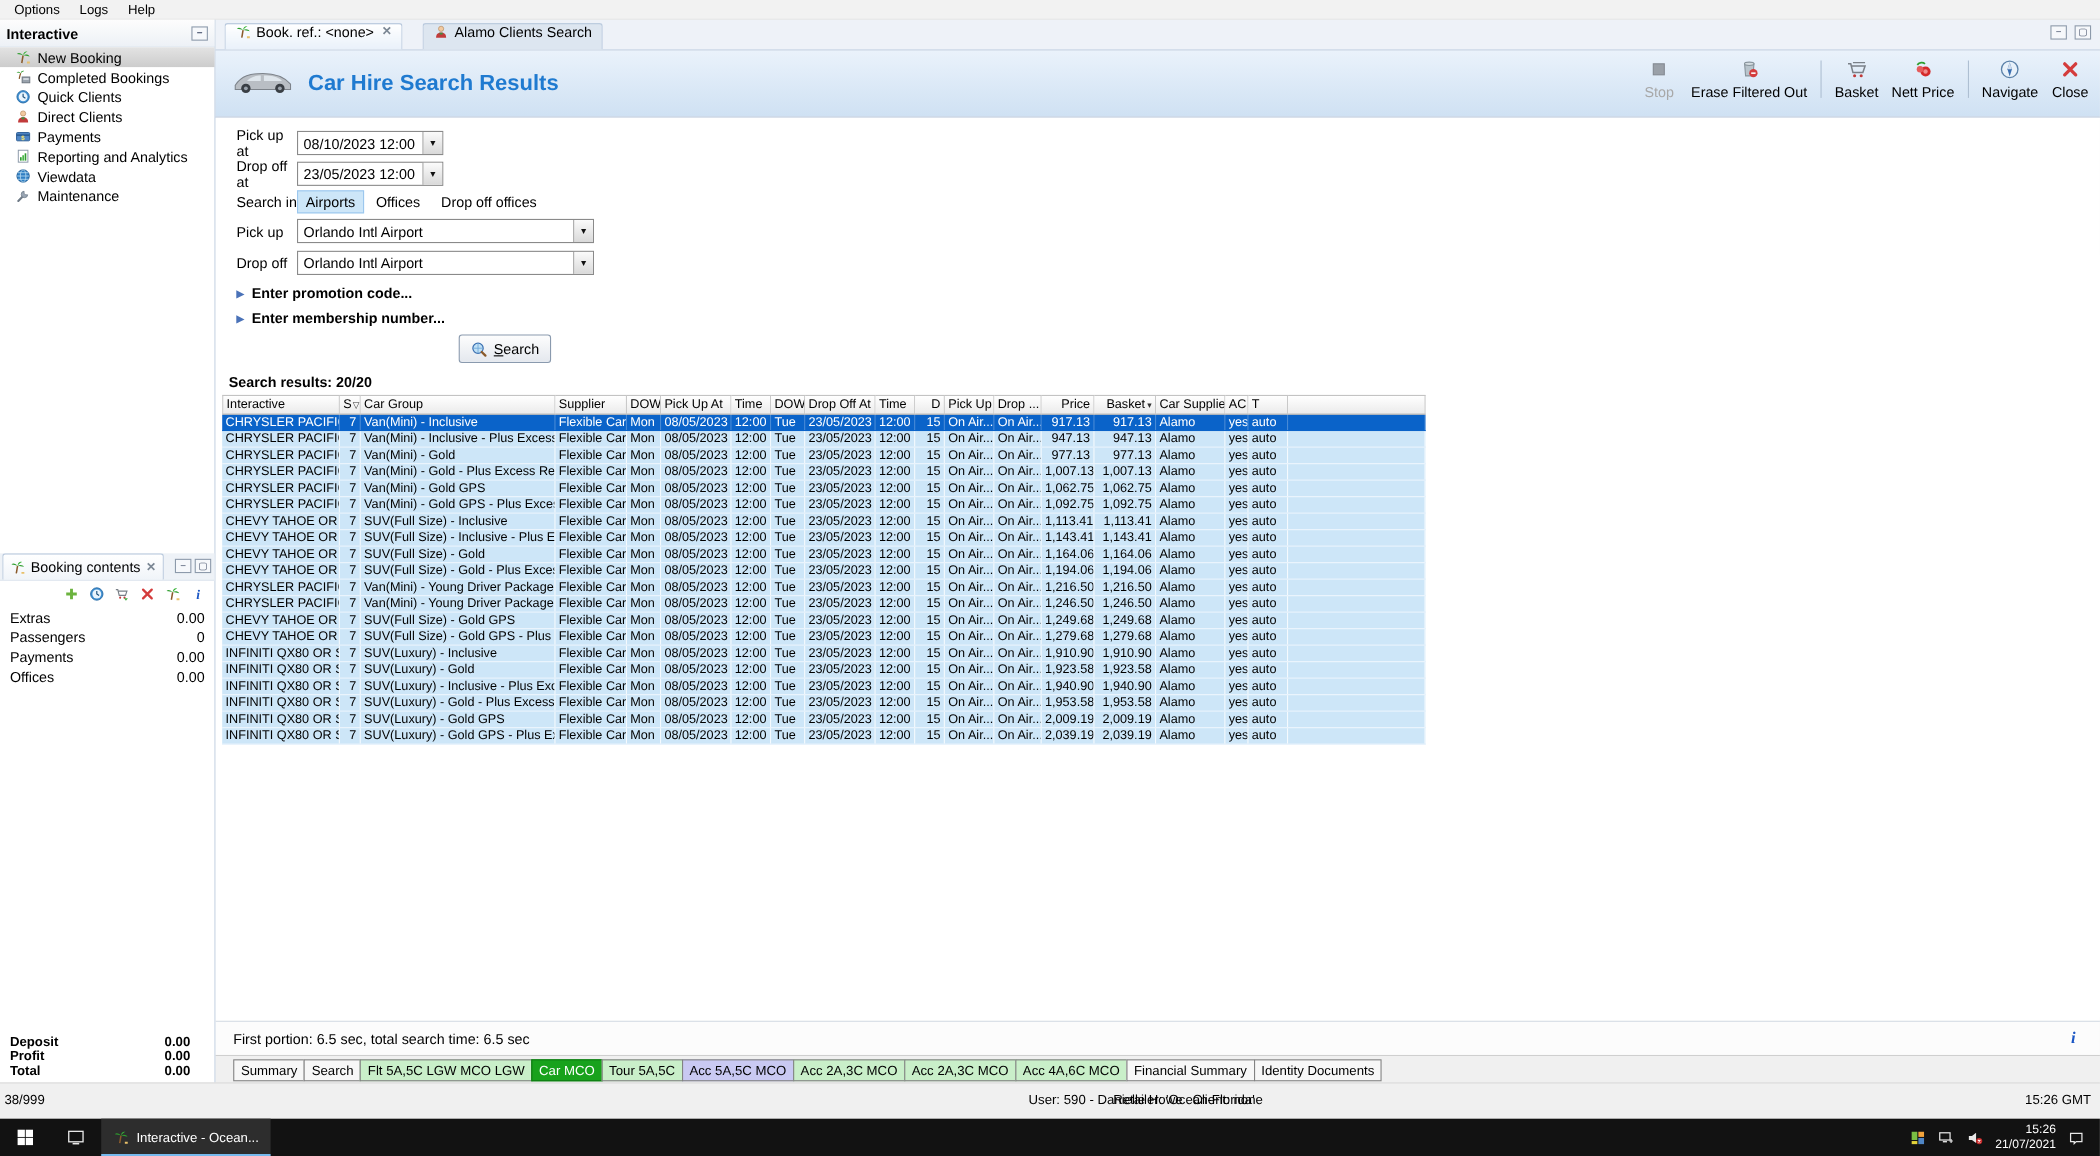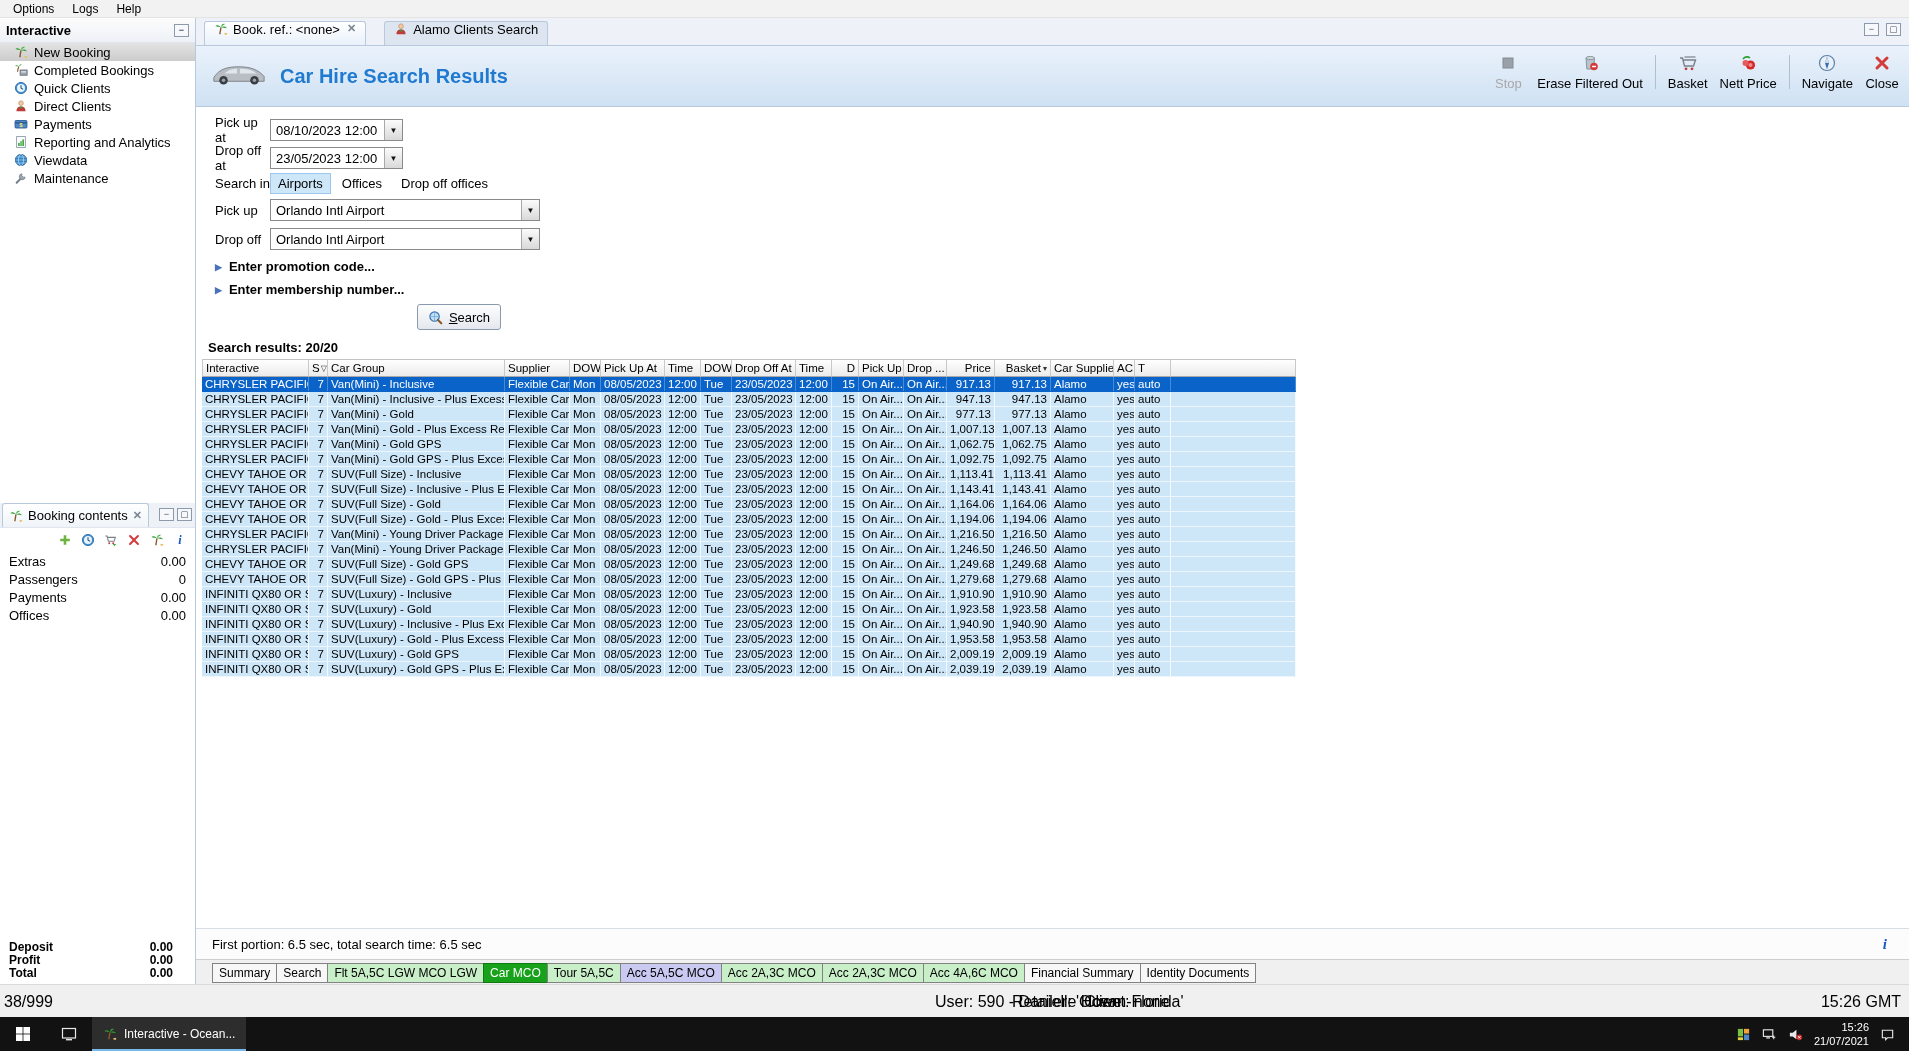--- a/index.html
+++ b/index.html
@@ -99,21 +99,21 @@
 
   .bottomtabs{height:25px;background:#f0f0f0;border-top:1px solid #cfcfcf;display:flex;align-items:center;
               padding-left:16px;flex:none}
   .btb{border:1px solid #828282;padding:2px 6px;font-size:12px;background:#f7f7f7;margin-right:-1px;white-space:nowrap}
   .btb.green{background:#c9efc9}
   .btb.selgreen{background:#18a21c;border-color:#0e7a12;color:#fff}
   .btb.purple{background:#c9c9f2}
 
   
   .statusbar{position:absolute;left:0;bottom:34px;width:100%;height:32px;background:#f0f0f0;
-             border-top:1px solid #dadada;font-size:16px}
+             border-top:1px solid #dadada;font-size:12px}
   .statusbar span{position:absolute;top:8px;white-space:nowrap}
   .st-counter{left:4px}
   .st-user{left:935px}
   .st-retailer{left:1012px}
   .st-client{left:1084px}
   .st-time{right:8px}
 
   
   .taskbar{position:absolute;left:0;bottom:0;width:100%;height:34px;background:#121212;display:flex;
            align-items:center;color:#fff}

